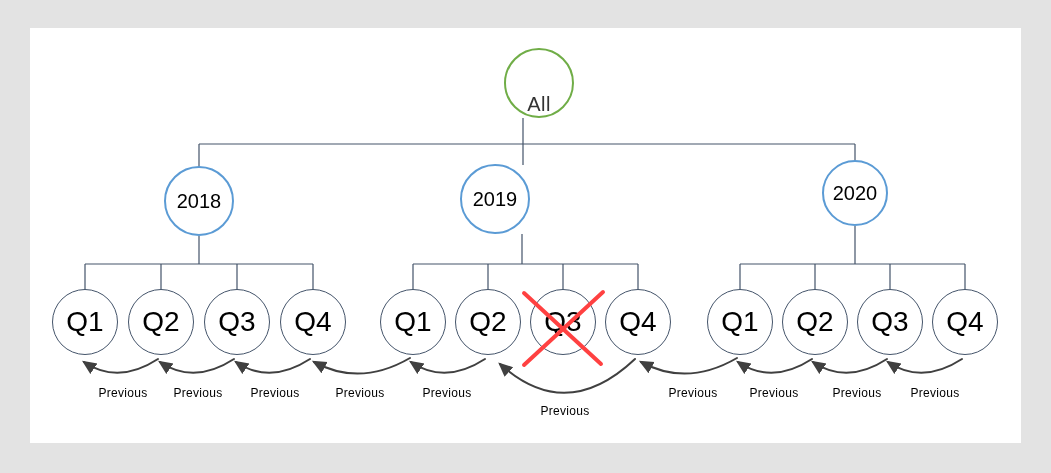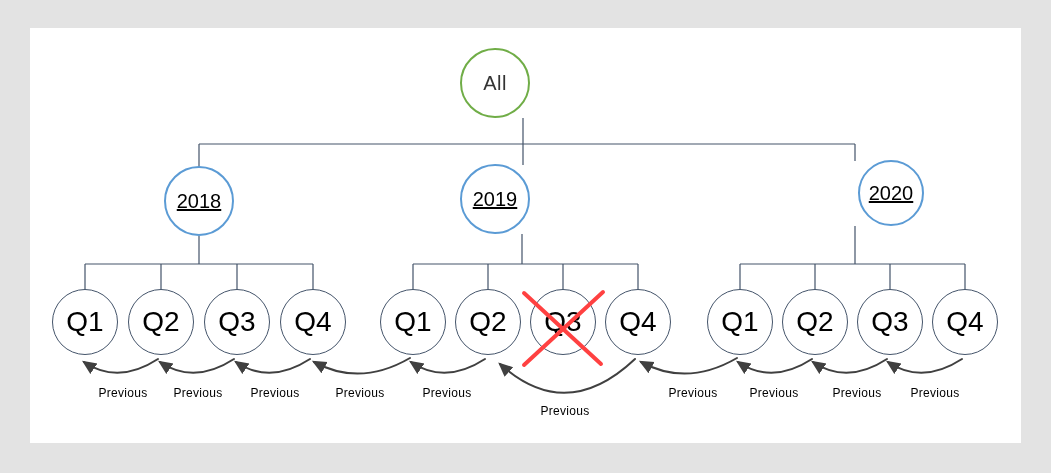--- a/index.html
+++ b/index.html
@@ -15,21 +15,21 @@
   svg.layer{ position:absolute; left:0; top:0; }
   .layer-connectors{ z-index:1; }
   .layer-cross{ z-index:3; }
   .node{
     position:absolute; z-index:2; box-sizing:border-box;
     border-radius:50%; background:#ffffff;
     display:flex; align-items:center; justify-content:center;
     color:#000000;
   }
   .node.root{ border:2px solid #70AD47; font-size:20px; font-weight:300; color:#333333; letter-spacing:.5px; }
-  .node.year{ border:2px solid #5B9BD5; font-size:20px;text-decoration:underline; }
+  .node.year{ border:2px solid #5B9BD5; font-size:20px; }
   .node.quarter{ border:1.5px solid #44546A; font-size:28px; }
   .prev-label{
     position:absolute; z-index:2; transform:translateX(-50%);
     font-size:12px; color:#000000; letter-spacing:.3px; white-space:nowrap;
   }
 </style>
 </head>
 <body>
 
 <div class="page">
@@ -56,31 +56,31 @@
       <path marker-end="url(#ah)" d="M410 358 Q360 387 314 362"></path>
       <path marker-end="url(#ah)" d="M485 359 Q445 385 411 362"></path>
       <path marker-end="url(#ah)" d="M635 359 Q566 424 500 364"></path>
       <path marker-end="url(#ah)" d="M737 358 Q687 387 641 362"></path>
       <path marker-end="url(#ah)" d="M812 359 Q772 385 738 362"></path>
       <path marker-end="url(#ah)" d="M887 359 Q847 385 813 362"></path>
       <path marker-end="url(#ah)" d="M962 359 Q922 385 888 362"></path>
     </g>
   </svg>
 
-  <div class="node root" style="left:460px;top:48px;width:70px;height:70px;">
+  <div class="node root" style="left:504px;top:48px;width:70px;height:70px;align-items:flex-end;">
     <span>All</span>
   </div>
 
   <div class="node year" style="left:164px;top:166px;width:70px;height:70px;">
     <span>2018</span>
   </div>
   <div class="node year" style="left:460px;top:164px;width:70px;height:70px;">
     <span>2019</span>
   </div>
-  <div class="node year" style="left:858px;top:160px;width:66px;height:66px;align-items:center;">
+  <div class="node year" style="left:822px;top:160px;width:66px;height:66px;align-items:center;">
     <span>2020</span>
   </div>
 
   <div class="node quarter" style="left:52px;top:289px;width:66px;height:66px;">
     <span>Q1</span>
   </div>
   <div class="node quarter" style="left:128px;top:289px;width:66px;height:66px;">
     <span>Q2</span>
   </div>
   <div class="node quarter" style="left:204px;top:289px;width:66px;height:66px;">

